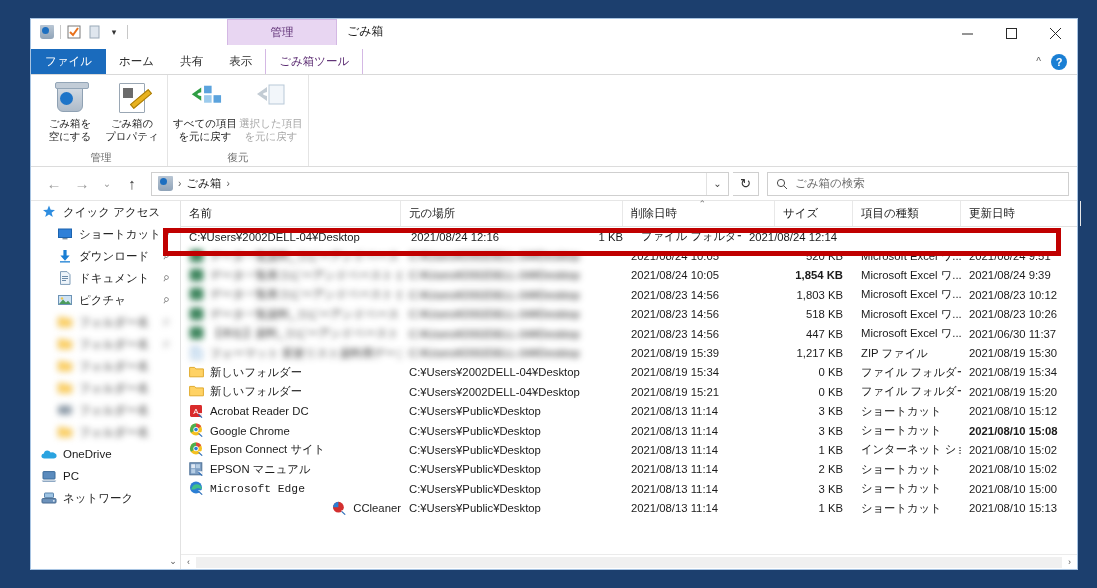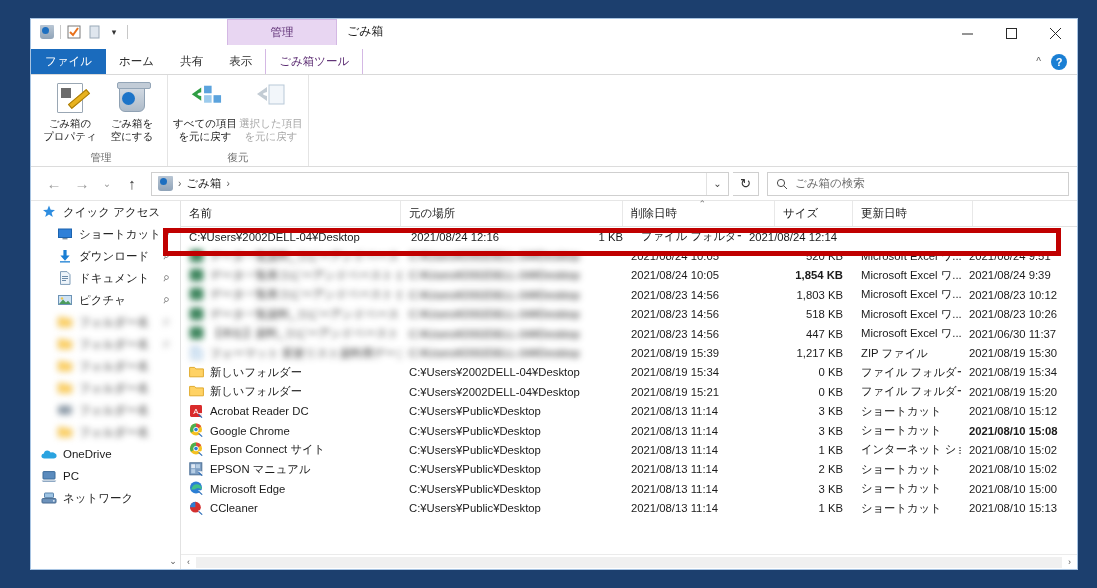--- a/index.html
+++ b/index.html
@@ -352,31 +352,31 @@
       <span class="help-btn">?</span>
     </div>
   </div>
 
   <div class="ribbon">
 
     <div class="rgroup">
       <div class="rgroup-items">
         <div class="rbtn">
           <div class="rbtn-ico">
+              <span class="ico-bin"></span>
+            </div>
+          <div class="rbtn-txt">ごみ箱を</div>
+          <div class="rbtn-txt">空にする</div>
+        </div>
+        <div class="rbtn">
+          <div class="rbtn-ico">
               <span class="ico-props"></span>
             </div>
           <div class="rbtn-txt">ごみ箱の</div>
           <div class="rbtn-txt">プロパティ</div>
-        </div>
-        <div class="rbtn">
-          <div class="rbtn-ico">
-              <span class="ico-bin"></span>
-            </div>
-          <div class="rbtn-txt">ごみ箱を</div>
-          <div class="rbtn-txt">空にする</div>
         </div>
       </div>
       <div class="rgroup-label">管理</div>
     </div>
 
     <div class="rgroup">
       <div class="rgroup-items">
         <div class="rbtn wide">
           <div class="rbtn-ico">
             <svg width="36" height="30" viewBox="0 0 36 30">
@@ -573,20 +573,23 @@
           <div class="col" style="width: 222px;">
             <span>元の場所</span>
           </div>
           <div class="col" style="width: 152px;">
             <span>削除日時</span>
             <span class="sortmark">⌃</span>
           </div>
           <div class="col" style="width: 78px;">
             <span>サイズ</span>
           </div>
+          <div class="col" style="width: 108px;">
+            <span>項目の種類</span>
+          </div>
           <div class="col" style="width: 120px;">
             <span>更新日時</span>
           </div>
         </div>
       <div class="rows" id="rows">
           <div class="row">
             <div class="cell " style="width: 222px;">C:¥Users¥2002DELL-04¥Desktop</div>
             <div class="cell " style="width: 152px;">2021/08/24 12:16</div>
             <div class="cell size" style="width: 78px;">1 KB</div>
             <div class="cell " style="width: 108px;">ファイル フォルダー</div>
@@ -768,37 +771,37 @@
                 </svg></span>
               <span>EPSON マニュアル</span>
             </div>
             <div class="cell " style="width: 222px;">C:¥Users¥Public¥Desktop</div>
             <div class="cell " style="width: 152px;">2021/08/13 11:14</div>
             <div class="cell size" style="width: 78px;">2 KB</div>
             <div class="cell " style="width: 108px;">ショートカット</div>
             <div class="cell " style="width: 120px;">2021/08/10 15:02</div>
           </div>
           <div class="row">
-            <div class="cell name" style="width: 220px;">
+            <div class="cell name" style="width: 220px; font-family: Liberation Mono, monospace;">
               <span class="fico"><svg width="15" height="14" viewBox="0 0 15 14">
                   <circle cx="7" cy="6.6" r="6" fill="#2b7fd4"></circle>
                   <path d="M2.2 8.6 Q4 2 9.6 3.4 Q13 4.6 12.6 8.6 Q9 5.6 5.4 8.6 Z" fill="#3fc08a"></path>
                   <path d="M9 9.2 L13.6 9.2 L13.6 13.6 Z" fill="#fff" opacity="0.9"></path>
                   <path d="M9.6 10.4 L13.2 13.6" stroke="#2b6cb8" stroke-width="1.2"></path>
                 </svg></span>
               <span>Microsoft Edge</span>
             </div>
             <div class="cell " style="width: 222px;">C:¥Users¥Public¥Desktop</div>
             <div class="cell " style="width: 152px;">2021/08/13 11:14</div>
             <div class="cell size" style="width: 78px;">3 KB</div>
             <div class="cell " style="width: 108px;">ショートカット</div>
             <div class="cell " style="width: 120px;">2021/08/10 15:00</div>
           </div>
           <div class="row">
-            <div class="cell name" style="width: 220px;">
+            <div class="cell name" style="width: 220px; justify-content: flex-end;">
               <span class="fico"><svg width="15" height="14" viewBox="0 0 15 14">
                   <circle cx="6.4" cy="6.2" r="5.4" fill="#d32f2f"></circle>
                   <path d="M6.4 0.8 A5.4 5.4 0 0 0 1 6.2 L6.4 6.2 Z" fill="#2b7fd4"></path>
                   <path d="M9 9.2 L13.6 9.2 L13.6 13.6 Z" fill="#fff" opacity="0.9"></path>
                   <path d="M9.6 10.4 L13.2 13.6" stroke="#2b6cb8" stroke-width="1.2"></path>
                 </svg></span>
               <span>CCleaner</span>
             </div>
             <div class="cell " style="width: 222px;">C:¥Users¥Public¥Desktop</div>
             <div class="cell " style="width: 152px;">2021/08/13 11:14</div>

